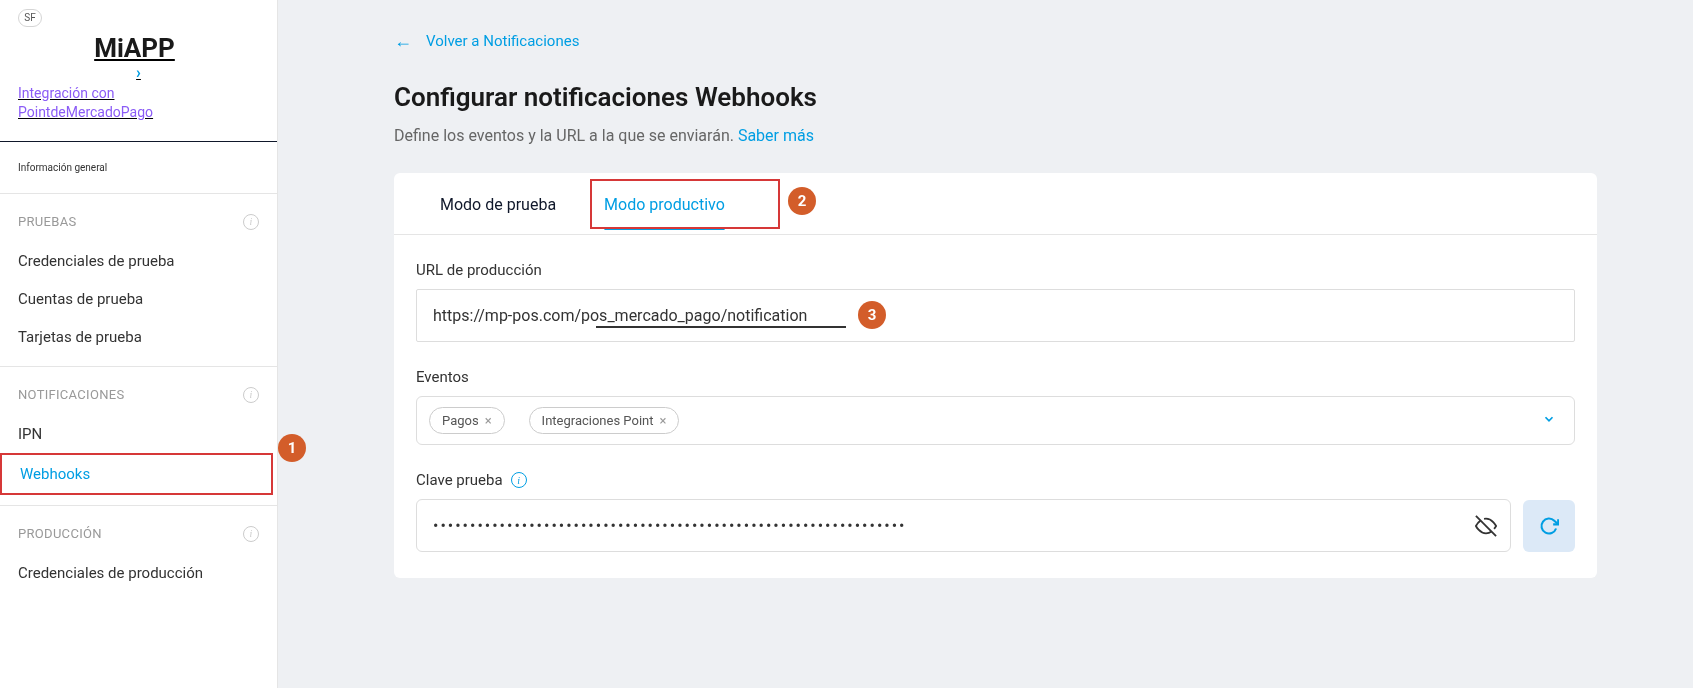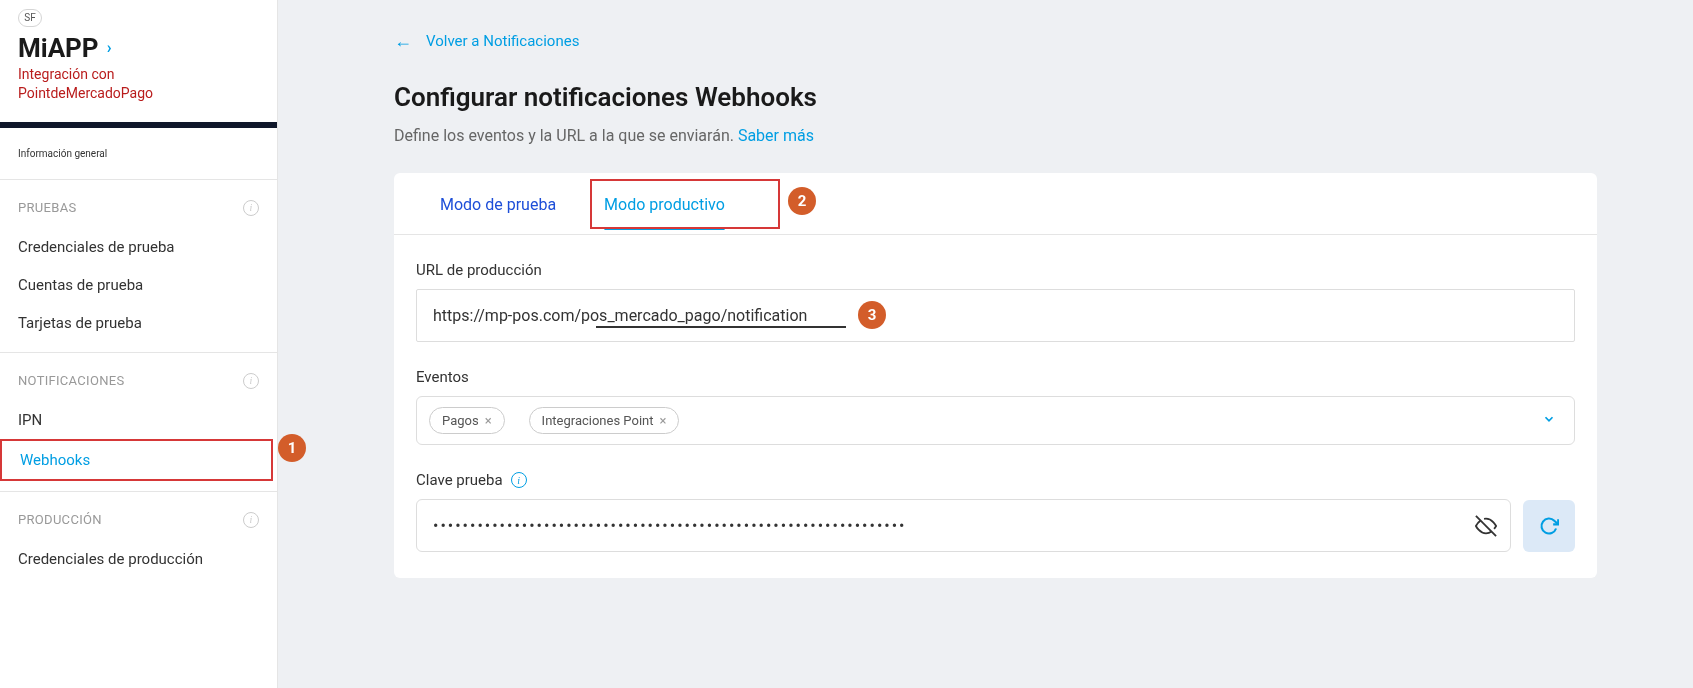--- a/index.html
+++ b/index.html
@@ -16,52 +16,54 @@
       display: flex;
     }
     .sidebar {
       width: 278px;
       background: #ffffff;
       border-right: 1px solid #e5e5e5;
       position: relative;
     }
     .sidebar-header {
       padding: 6px 26px 18px 18px;
-      border-bottom: 6px solid #0f172a;
+      border-bottom: 1px solid #0f172a;
+      text-decoration: underline;
     }
     .avatar-badge {
       display: inline-flex;
       align-items: center;
       justify-content: center;
       width: 24px;
       height: 18px;
       border: 1px solid #d5d5d5;
       border-radius: 10px;
       font-size: 10px;
       color: #555;
       margin-bottom: 6px;
     }
     .app-title-row {
       display: flex;
       align-items: center;
+      flex-direction: column;
     }
     .app-title {
       font-size: 26px;
       font-weight: 700;
       color: #1a1a1a;
     }
     .app-title-chevron {
       color: #009ee3;
       margin-left: 8px;
       font-size: 16px;
       font-weight: bold;
     }
     .app-subtitle {
       font-size: 14px;
-      color: #b91c1c;
+      color: #8b5cf6;
       line-height: 1.4;
       margin-top: 2px;
     }
     .sidebar-item-general {
       padding: 20px 18px;
       border-bottom: 1px solid #e5e5e5;
       font-size: 10px;
       color: #333;
       cursor: pointer;
     }
@@ -162,21 +164,21 @@
     }
     .tabs {
       display: flex;
       border-bottom: 1px solid #e5e5e5;
       padding: 0 22px;
       position: relative;
     }
     .tab {
       padding: 22px 24px 20px 24px;
       font-size: 16px;
-      color: #1d4ed8;
+      color: #0f172a;
       cursor: pointer;
       position: relative;
     }
     .tab.active {
       color: #009ee3;
     }
     .tab.active::after {
       content: "";
       position: absolute;
       bottom: 4px;

